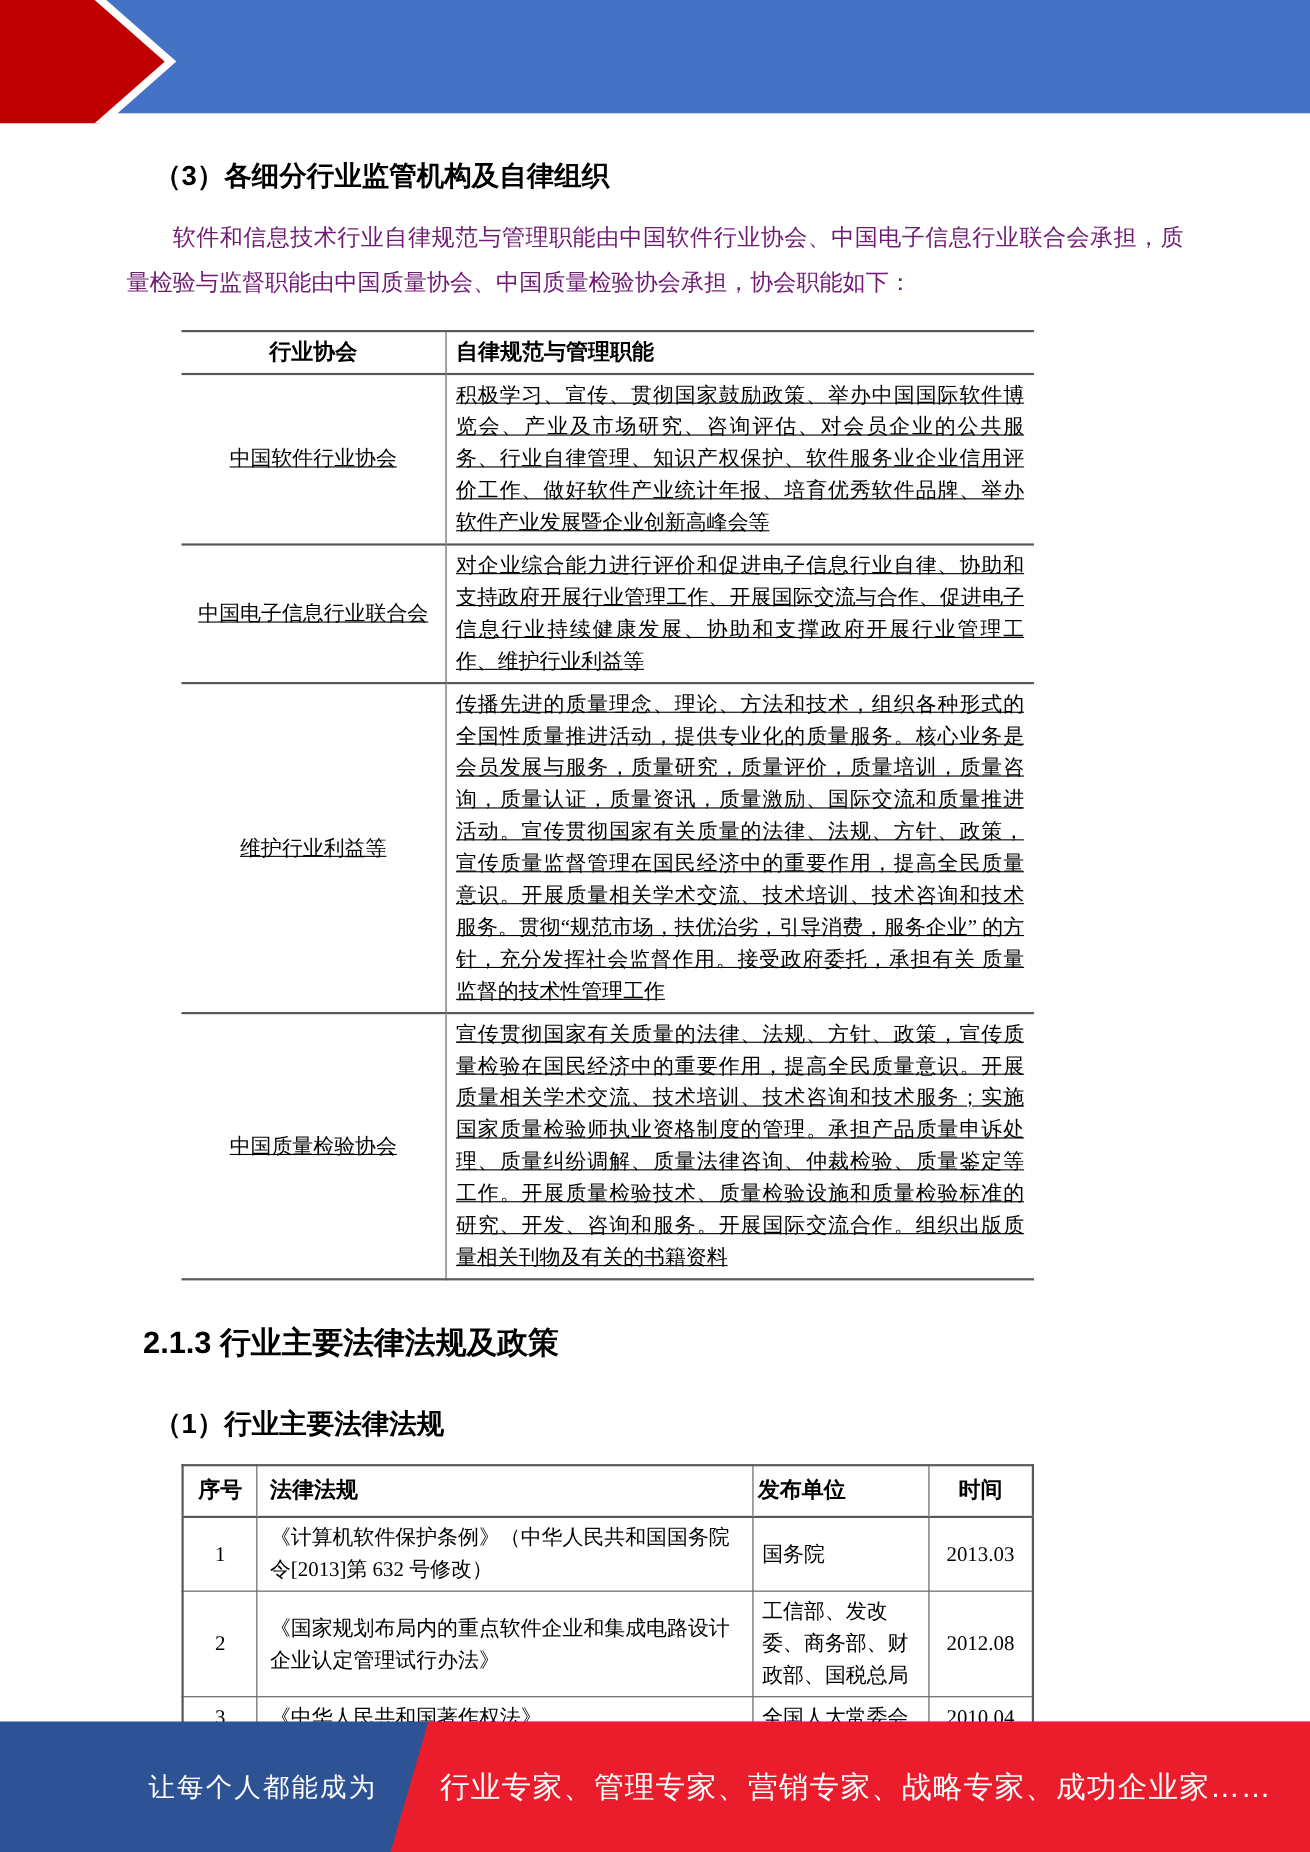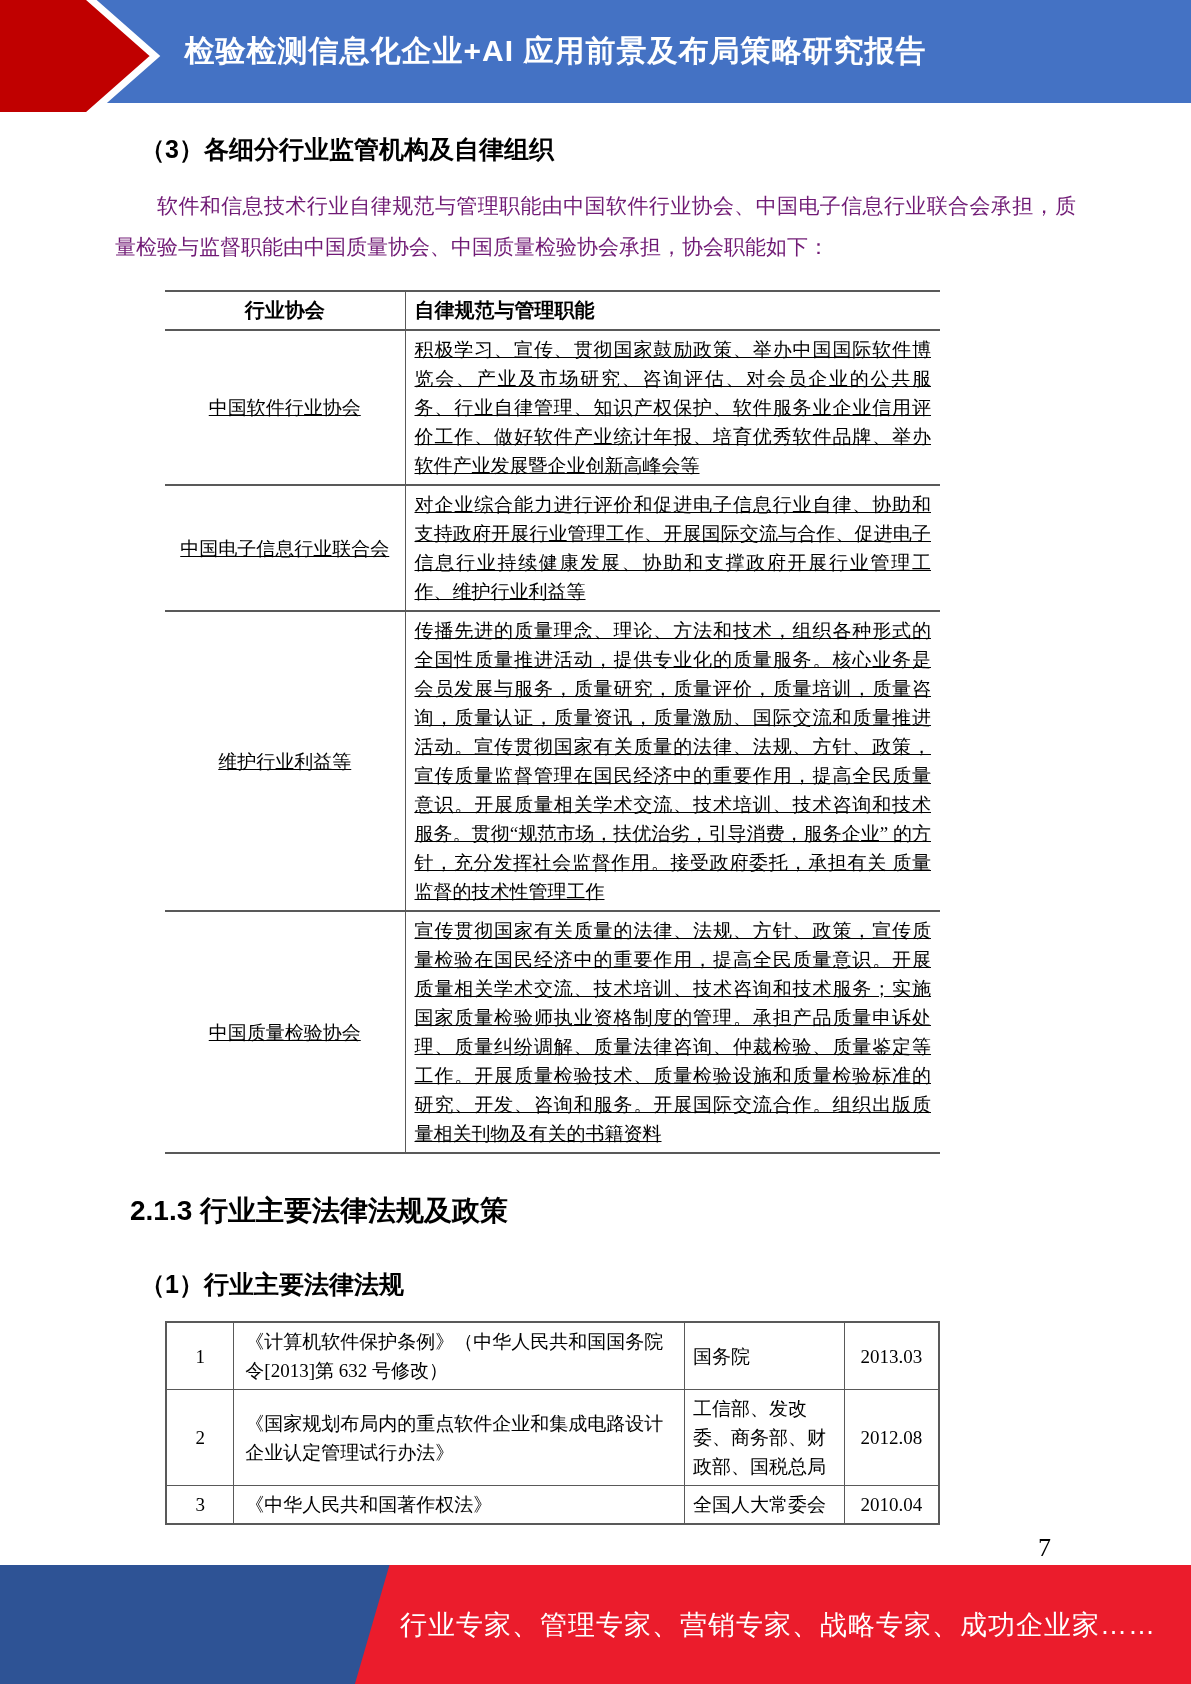--- a/index.html
+++ b/index.html
@@ -14,21 +14,21 @@
   .banner-arrow { position:absolute; left:0; top:0; width:170px; height:112px; }
   .banner-title {
     position:absolute; left:100px; right:180px; top:0; height:103px;
     display:flex; align-items:center; justify-content:center;
     color:#ffffff; font-family:"Liberation Sans", sans-serif;
     font-weight:bold; font-size:30px; letter-spacing:1px; white-space:nowrap;
   }
 
   
   .h-sub3 {
-    margin:30px 0 0 140px; font-family:"Liberation Sans", sans-serif;
+    margin:40px 0 0 140px; font-family:"Liberation Sans", sans-serif;
     font-weight:bold; font-size:25px; color:#000;
   }
   .body-para {
     margin:20px 115px 0 115px; font-size:21px; line-height:41px;
     text-indent:2em; text-align:justify; color:#701a75;
   }
   .h-213 {
     margin:38px 0 0 130px; font-family:"Liberation Sans", sans-serif;
     font-weight:bold; font-size:28px; color:#000;
   }
@@ -97,21 +97,20 @@
     z-index:2; white-space:nowrap;
   }
 </style>
 </head>
 <body>
 
 <div class="banner">
   <svg class="banner-arrow" viewBox="0 0 170 112" preserveAspectRatio="none">
     <polygon points="-10,-10 80,-10 155,56 80,122 -10,122" fill="#C00000" stroke="#ffffff" stroke-width="7"></polygon>
   </svg>
-  <div class="banner-title">检验检测信息化企业+AI 应用前景及布局策略研究报告</div>
 </div>
 
 <div class="h-sub3">（3）各细分行业监管机构及自律组织</div>
 <p class="body-para">软件和信息技术行业自律规范与管理职能由中国软件行业协会、中国电子信息行业联合会承担，质量检验与监督职能由中国质量协会、中国质量检验协会承担，协会职能如下：</p>
 
 <table class="assoc">
   <tbody>
       <tr>
     <th class="col-name">行业协会</th>
     <th class="col-duty">自律规范与管理职能</th>
@@ -133,20 +132,26 @@
     <td class="col-duty">宣传贯彻国家有关质量的法律、法规、方针、政策，宣传质 量检验在国民经济中的重要作用，提高全民质量意识。开展 质量相关学术交流、技术培训、技术咨询和技术服务；实施 国家质量检验师执业资格制度的管理。承担产品质量申诉处 理、质量纠纷调解、质量法律咨询、仲裁检验、质量鉴定等 工作。开展质量检验技术、质量检验设施和质量检验标准的 研究、开发、咨询和服务。开展国际交流合作。组织出版质 量相关刊物及有关的书籍资料</td>
   </tr>
 </tbody>
   </table>
 
 <div class="h-213">2.1.3 行业主要法律法规及政策</div>
 <div class="h-sub1">（1）行业主要法律法规</div>
 
 <table class="law">
   <tbody>
+      <tr>
+    <th class="c-no">序号</th>
+    <th class="c-law">法律法规</th>
+    <th class="c-unit">发布单位</th>
+    <th class="c-time">时间</th>
+  </tr>
   <tr>
     <td class="c-no">1</td>
     <td class="c-law">《计算机软件保护条例》（中华人民共和国国务院 令[2013]第 632 号修改）</td>
     <td class="c-unit">国务院</td>
     <td class="c-time">2013.03</td>
   </tr>
   <tr>
     <td class="c-no">2</td>
     <td class="c-law">《国家规划布局内的重点软件企业和集成电路设计 企业认定管理试行办法》</td>
     <td class="c-unit">工信部、发改委、商务部、财政部、国税总局</td>
@@ -158,14 +163,15 @@
     <td class="c-unit">全国人大常委会</td>
     <td class="c-time">2010.04</td>
   </tr>
 </tbody>
   </table>
 
 <div class="page-num">7</div>
 
 <div class="footer">
   <div class="footer-red"></div>
+  <div class="footer-left">让每个人都能成为</div>
   <div class="footer-right">行业专家、管理专家、营销专家、战略专家、成功企业家……</div>
 </div>
 
 </body></html>

